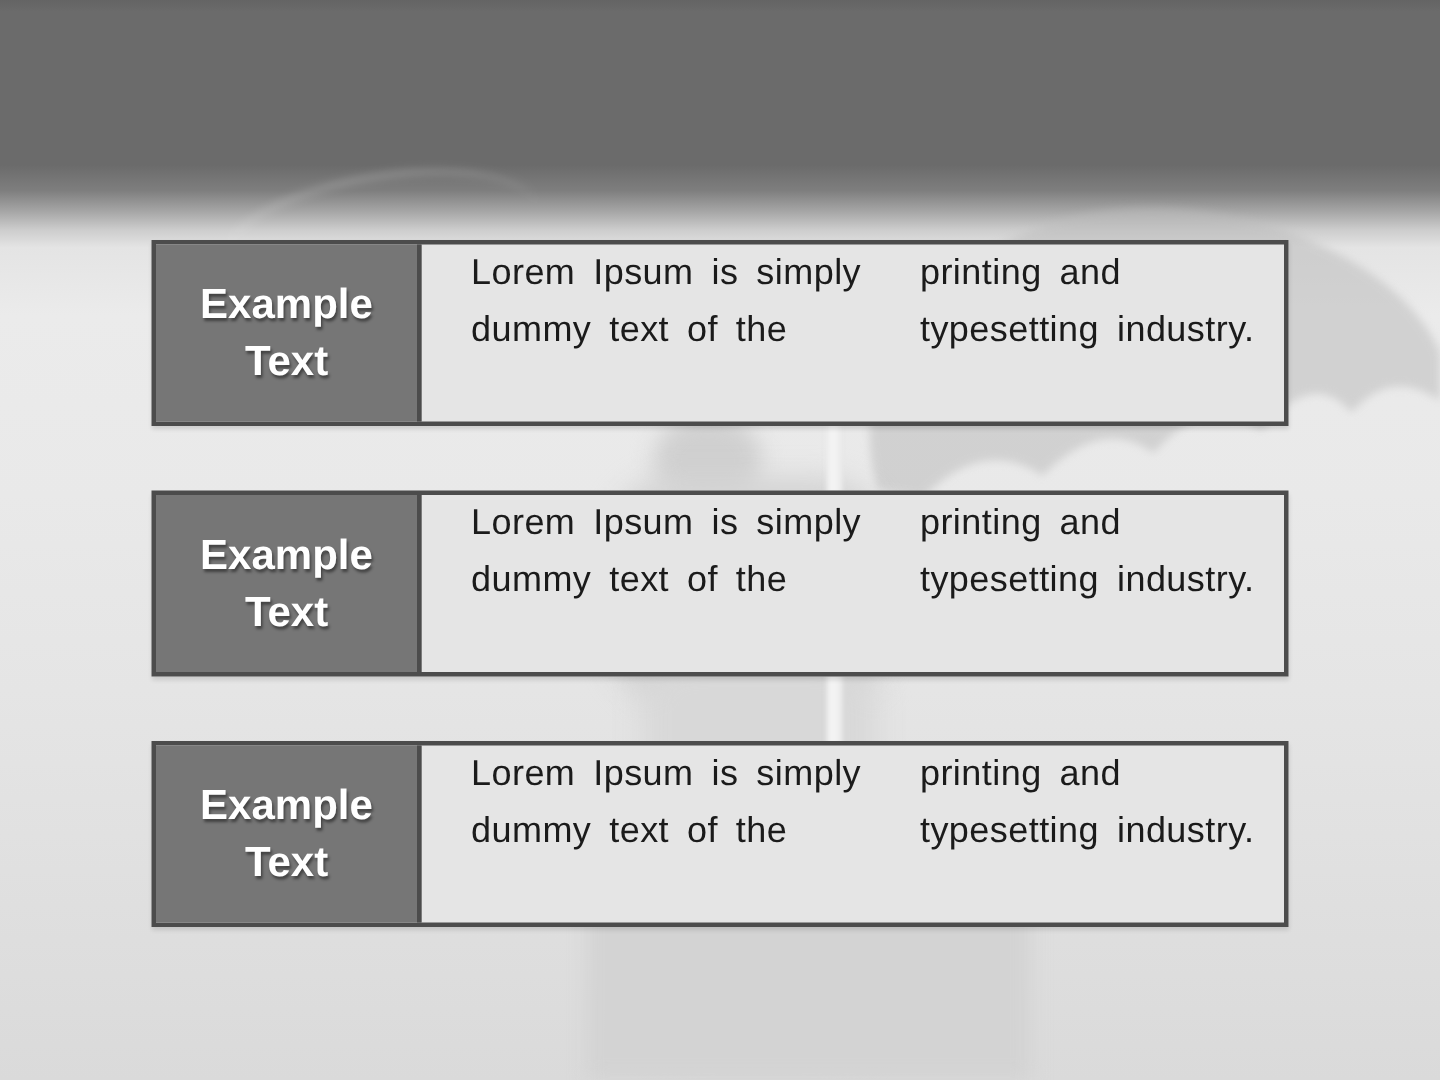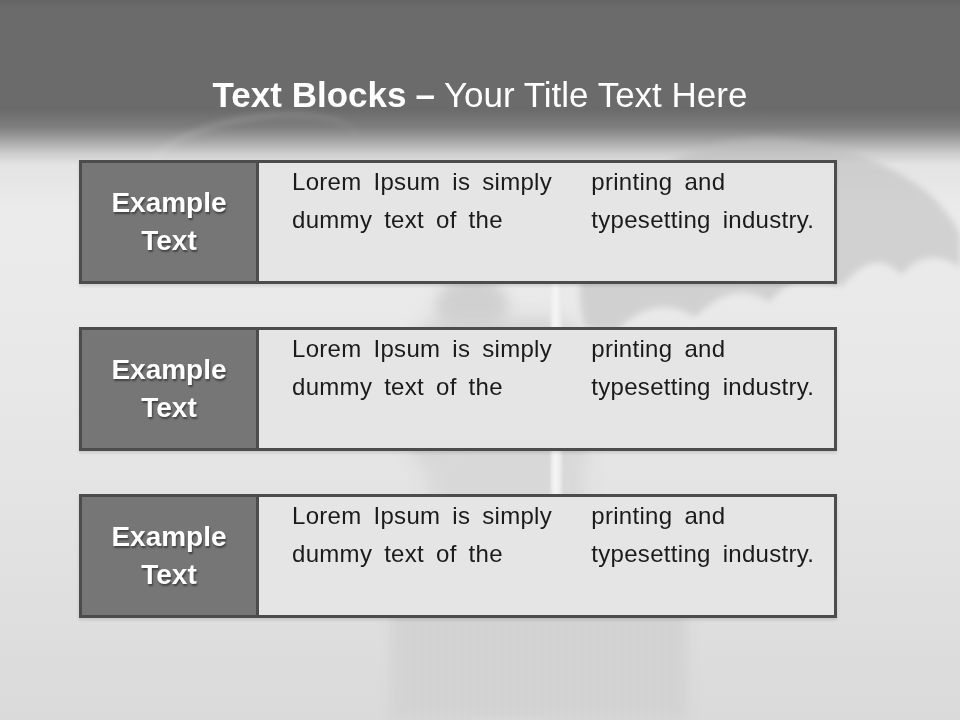--- a/index.html
+++ b/index.html
@@ -24,21 +24,21 @@
   .person-coat{position:absolute;left:392px;top:598px;width:296px;height:122px;background:#d6d6d6;
     background-image:repeating-linear-gradient(90deg,rgba(110,110,110,.09) 0 3px,rgba(0,0,0,0) 3px 8px);
     filter:blur(6px);}
   
   .title{position:absolute;top:50px;left:0;right:0;z-index:2;text-align:center;
     color:var(--title-text,#ffffff);font-size:35px;line-height:44px;white-space:nowrap;}
   .title .bold{font-weight:bold;}
   .title .sep{font-weight:bold;margin:0 9px;}
   .title .rest{font-weight:normal;}
   
-  .block{position:absolute;left:79px;width:758px;height:124px;box-sizing:border-box;
+  .block{position:absolute;left:101px;width:758px;height:124px;box-sizing:border-box;
     border:3px solid var(--block-border,#4c4c4c);background:var(--body-cell-bg,#e5e5e5);
     display:flex;z-index:2;box-shadow:0 2px 3px rgba(0,0,0,.12);}
   .block-1{top:160px;} .block-2{top:327px;} .block-3{top:494px;}
   .label-cell{flex:0 0 174px;background:var(--label-cell-gray,#767676);
     border-right:3px solid var(--block-border,#4c4c4c);
     display:flex;flex-direction:column;justify-content:center;align-items:center;
     color:#ffffff;font-weight:bold;font-size:28px;line-height:38px;
     text-shadow:1px 2px 2px rgba(0,0,0,.45);}
   .body-cell{flex:1;display:flex;flex-direction:row;justify-content:center;
     padding-left:33px;padding-right:14px;color:var(--body-text,#1b1b1b);
@@ -57,23 +57,20 @@
         L 405 172 Q 372 150 346 180 Q 320 150 286 192 Q 250 166 214 207
         Q 180 182 140 222 Q 100 196 60 237 Z"></path>
     </svg>
     <div class="person-head"></div>
     <div class="person-torso"></div>
     <div class="person-body"></div>
     <div class="umbrella-pole"></div>
     <div class="person-coat"></div>
   </div>
 
-  <h1 class="title">
-    <span class="bold">Text Blocks</span><span class="sep">–</span><span class="rest">Your Title Text Here</span>
-  </h1>
 
   <div class="block block-1">
     <div class="label-cell">
       <span class="line">Example</span>
       <span class="line">Text</span>
     </div>
     <div class="body-cell">
       <span class="line">Lorem Ipsum is simply dummy text of the</span>
       <span class="line">printing and typesetting industry.</span>
     </div>

